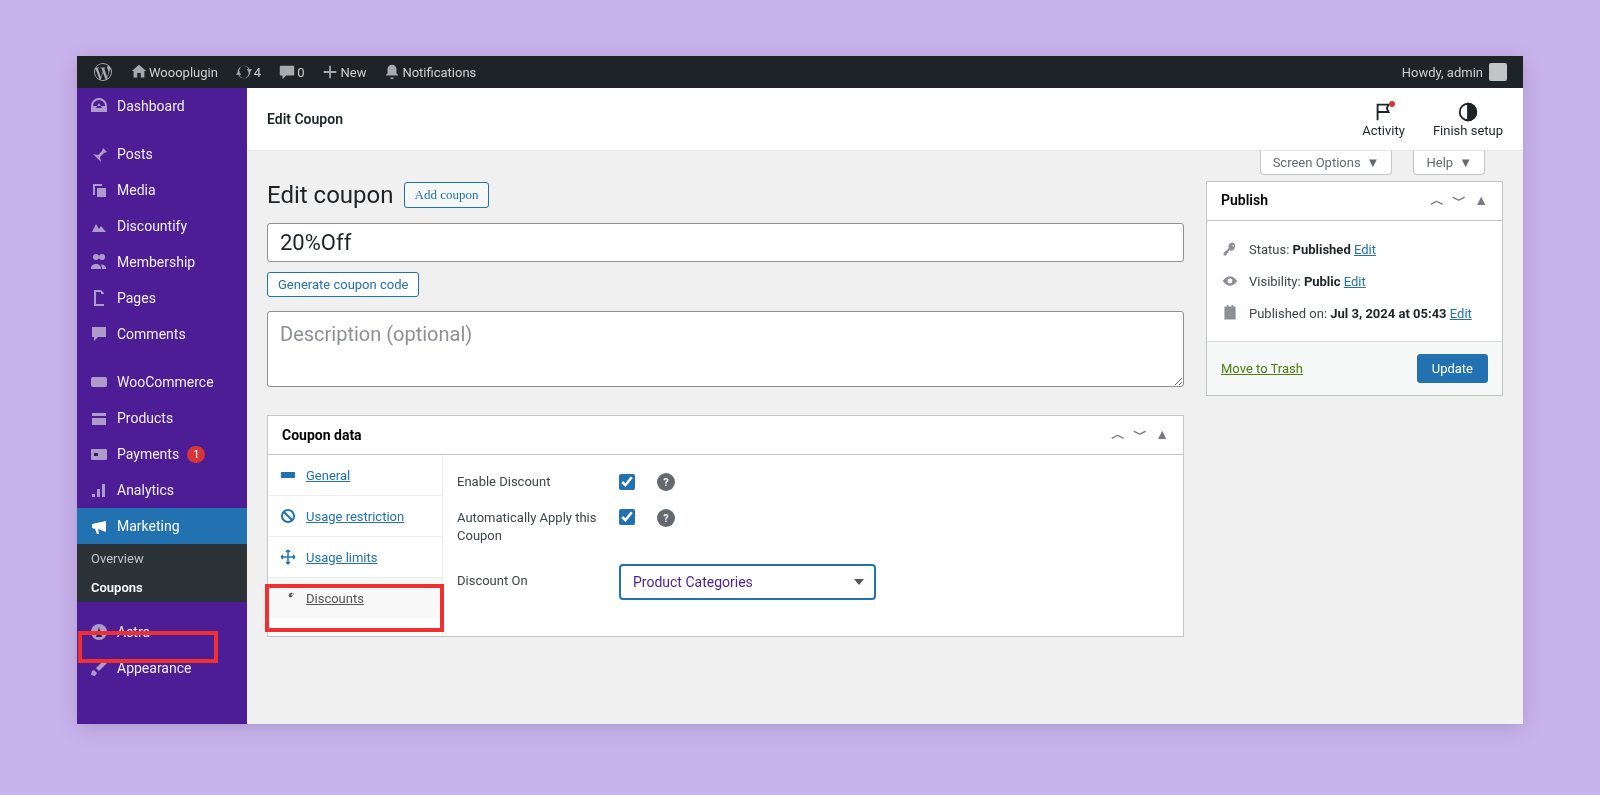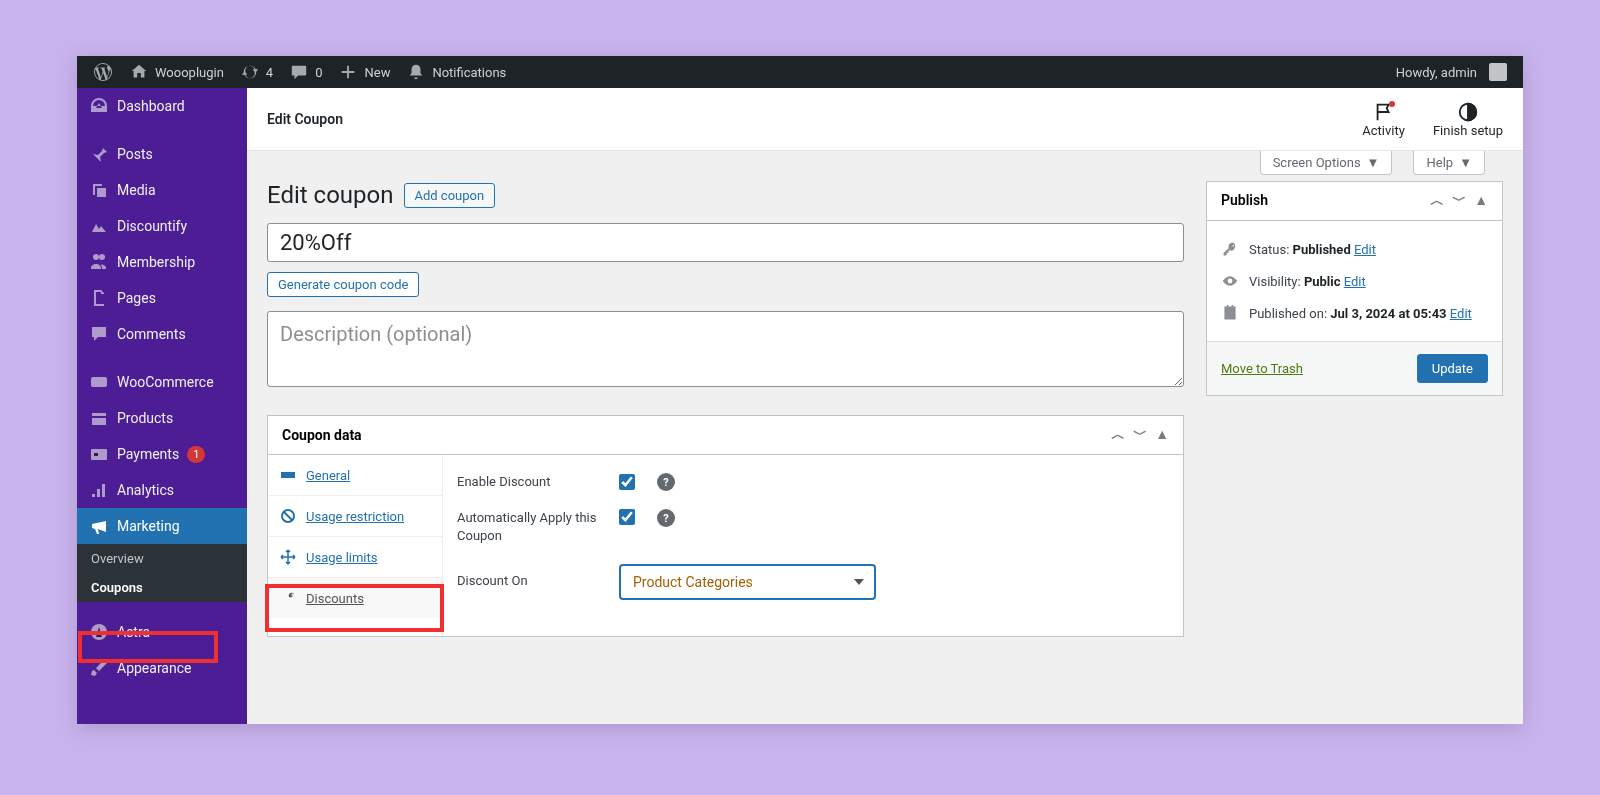--- a/index.html
+++ b/index.html
@@ -1,20 +1,20 @@
 <!DOCTYPE html>
 <html><head>
 <meta charset="utf-8">
 <style>
 * { margin: 0; padding: 0; box-sizing: border-box; font-family: -apple-system, BlinkMacSystemFont, "Segoe UI", Roboto, sans-serif; }
 body { background: #c9b3ed; padding: 56px 77px; }
 .app { width: 1446px; height: 668px; background: #1d2327; position: relative; overflow: hidden; box-shadow: 0 4px 20px rgba(0,0,0,0.15); }
 .adminbar { height: 32px; background: #1d2327; color: #d0d0d0; display: flex; align-items: center; padding: 0 8px; font-size: 13px; justify-content: space-between; }
 .adminbar-left, .adminbar-right { display: flex; align-items: center; gap: 0; }
-.adminbar-item { display: flex; align-items: center; gap: 6px; padding: 0 8px; height: 32px; cursor: pointer; }
+.adminbar-item { display: flex; align-items: center; padding: 0 8px; height: 32px; cursor: pointer; }
 .ab-icon { width: 20px; height: 20px; display: inline-flex; align-items: center; justify-content: center; }
 .avatar { width: 18px; height: 18px; background: #c3c4c7; border-radius: 2px; display: inline-block; margin-left: 6px; }
 .layout { display: flex; height: calc(100% - 32px); }
 .sidebar { width: 170px; background: #4c1d95; color: #f0f0f1; font-size: 14px; overflow-y: auto; }
 .side-item { display: flex; align-items: center; gap: 8px; padding: 8px 12px; cursor: pointer; position: relative; }
 .side-item.active { background: #2271b1; color: #fff; }
 .side-item .mi { width: 20px; height: 20px; display: inline-flex; align-items: center; justify-content: center; opacity: 0.6; }
 .side-item.active .mi { opacity: 1; }
 .side-sep { height: 12px; }
 .side-sub { background: #2c3338; }
@@ -29,41 +29,41 @@
 .top-act { display: flex; flex-direction: column; align-items: center; cursor: pointer; font-size: 13px; color: #1d2327; }
 .top-act .ticon { width: 24px; height: 22px; display: flex; align-items: center; justify-content: center; position: relative; }
 .act-dot { position: absolute; right: 1px; top: 0; width: 6px; height: 6px; background: #d63638; border-radius: 50%; }
 .screen-meta { display: flex; justify-content: flex-end; gap: 21px; padding-right: 38px; }
 .sm-btn { background: #fff; border: 1px solid #c3c4c7; border-top: 0; border-radius: 0 0 4px 4px; padding: 4px 12px; font-size: 13px; color: #646970; cursor: pointer; display: flex; align-items: center; gap: 6px; }
 .content { padding: 6px 20px 20px 20px; display: flex; gap: 22px; align-items: flex-start; }
 .col-main { flex: 1; }
 .col-side { width: 297px; }
 .page-head { display: flex; align-items: center; gap: 10px; margin-bottom: 14px; }
 .page-head h2 { font-size: 24px; font-weight: 400; color: #1d2327; }
-.link-btn { border: 1px solid #2271b1; color: #2271b1; background: #f6f7f7; padding: 4px 10px; font-size: 13px; border-radius: 3px; cursor: pointer; }
+.link-btn { border: 1px solid #2271b1; color: #2271b1; background: #f6f7f7; padding: 4px 10px; font-size: 13px; border-radius: 3px; cursor: pointer; font-family: Liberation Serif, serif; }
 .title-input { width: 100%; padding: 6px 12px; font-size: 22px; border: 1px solid #8c8f94; border-radius: 3px; background: #fff; color: #1d2327; }
 .gen-btn { margin-top: 10px; border: 1px solid #2271b1; color: #2271b1; background: #fff; padding: 4px 10px; font-size: 13px; border-radius: 3px; cursor: pointer; }
 .desc-input { width: 100%; margin-top: 14px; padding: 10px 12px; font-size: 20px; border: 1px solid #8c8f94; border-radius: 3px; background: #fff; color: #1d2327; min-height: 76px; resize: both; }
 .desc-input::placeholder { color: #8c8f94; }
 .metabox { background: #fff; border: 1px solid #c3c4c7; margin-top: 24px; }
 .mb-head { padding: 10px 14px; border-bottom: 1px solid #c3c4c7; display: flex; align-items: center; justify-content: space-between; font-size: 14px; font-weight: 700; }
 .mb-head .ctrls { display: flex; gap: 8px; color: #787c82; }
 .mb-body { display: flex; }
 .tabs { width: 175px; border-right: 1px solid #eee; }
 .tab { display: flex; align-items: center; gap: 10px; padding: 12px 12px; font-size: 13px; color: #2271b1; cursor: pointer; border-bottom: 1px solid #eee; text-decoration: underline; }
 .tab .ti { width: 16px; height: 16px; display: inline-flex; align-items: center; justify-content: center; color: #2271b1; }
 .tab.active { background: #f8f8f8; color: #555; }
 .tab.active .ti { color: #555; }
 .hl-discounts { border: 4px solid #f03030; position: absolute; pointer-events: none; z-index: 10; }
 .panel { flex: 1; padding: 18px 14px; }
 .field { display: flex; align-items: center; gap: 22px; margin-bottom: 18px; font-size: 13px; color: #3c434a; }
 .field label { width: 140px; line-height: 1.4; }
 .cb { width: 16px; height: 16px; accent-color: #2271b1; }
 .help { width: 18px; height: 18px; border-radius: 50%; background: #646970; color: #fff; display: inline-flex; align-items: center; justify-content: center; font-size: 11px; font-weight: bold; cursor: pointer; }
-.select { border: 2px solid #2271b1; border-radius: 4px; padding: 8px 36px 8px 12px; font-size: 14px; color: #a16207; background: #fff; appearance: none; width: 257px; position: relative; }
+.select { border: 2px solid #2271b1; border-radius: 4px; padding: 8px 36px 8px 12px; font-size: 14px; color: #4c1d95; background: #fff; appearance: none; width: 257px; position: relative; }
 .sel-wrap { position: relative; display: inline-block; }
 .sel-wrap::after { content: ''; position: absolute; right: 12px; top: 50%; transform: translateY(-50%); width: 0; height: 0; border-left: 5px solid transparent; border-right: 5px solid transparent; border-top: 6px solid #555; }
 .publish-box { background: #fff; border: 1px solid #c3c4c7; }
 .pb-head { padding: 10px 14px; border-bottom: 1px solid #c3c4c7; display: flex; justify-content: space-between; font-size: 14px; font-weight: 600; }
 .pb-body { padding: 12px 14px; font-size: 13px; color: #3c434a; }
 .pb-row { display: flex; align-items: center; gap: 10px; padding: 8px 0; }
 .pb-row .ri { width: 18px; color: #8c8f94; display: inline-flex; align-items: center; justify-content: center; }
 .pb-row strong { color: #1d2327; }
 .pb-row a { color: #2271b1; text-decoration: underline; cursor: pointer; }
 .pb-foot { padding: 12px 14px; border-top: 1px solid #dcdcde; background: #f6f7f7; display: flex; justify-content: space-between; align-items: center; }

